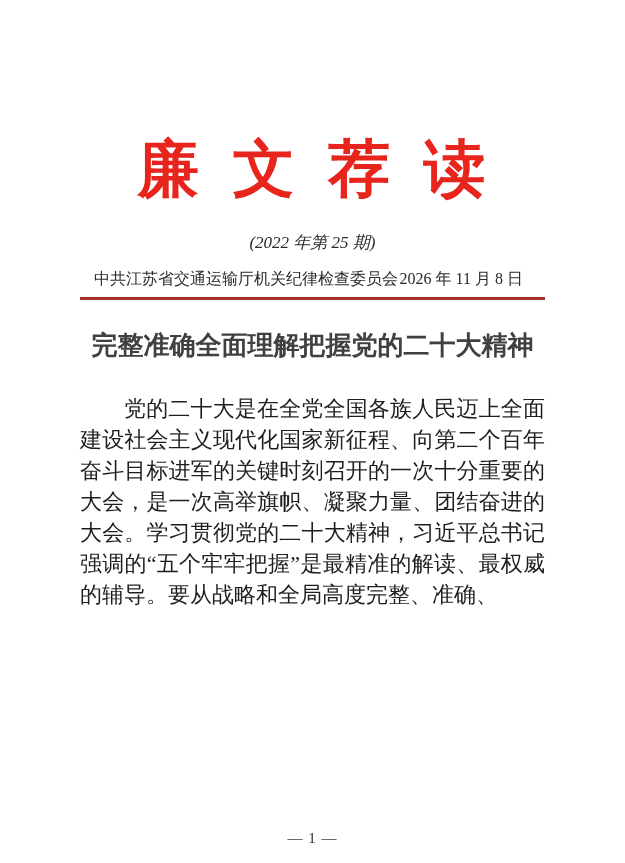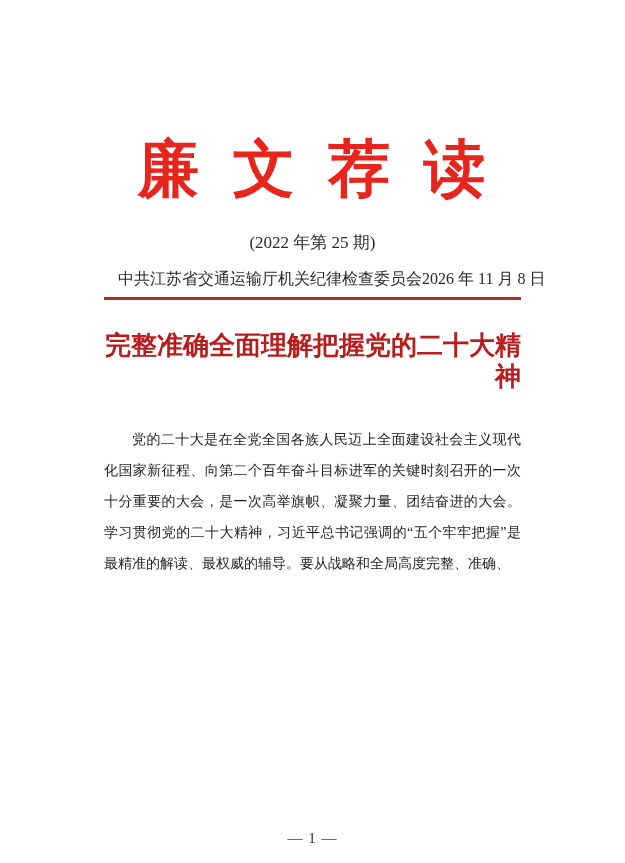--- a/index.html
+++ b/index.html
@@ -7,21 +7,21 @@
     padding: 0;
     background: #ffffff;
   }
   .page {
     position: relative;
     width: 625px;
     height: 863px;
     margin: 0 auto;
     background: #ffffff;
     box-sizing: border-box;
-    padding: 0 104px;
+    padding: 0 80px;
     overflow: hidden;
     font-family: "Liberation Serif", "DejaVu Serif", serif;
     color: #1e1e1e;
   }
   .masthead {
     margin: 138px 0 0 0;
     text-align: center;
     font-size: 62px;
     line-height: 1;
     font-weight: bold;
@@ -29,20 +29,21 @@
     letter-spacing: 2px;
     word-spacing: 14px;
     white-space: nowrap;
   }
   .issue-line {
     margin-top: 33px;
     text-align: center;
     font-size: 17px;
     line-height: 20px;
     color: #2a2a2a;
+    font-style: italic;
   }
   .pub-row {
     margin-top: 16px;
     padding: 0 22px 0 14px;
     display: flex;
     justify-content: space-between;
     align-items: flex-end;
     font-size: 16px;
     line-height: 20px;
     color: #2a2a2a;
@@ -57,29 +58,29 @@
     margin: 15px 0 0 0;
     font-size: 17px;
     line-height: 31.5px;
     text-align: justify;
     text-indent: 2em;
     font-style: italic;
     color: #262626;
   }
   .article-title {
     margin: 30px 0 0 0;
-    text-align: right;
+    text-align: center;
     font-size: 26px;
     line-height: 31px;
     font-weight: bold;
-    color: #b91c1c;
+    color: #404040;
   }
   .article-body {
     margin: 32px 0 0 0;
-    font-size: 14px;
+    font-size: 22px;
     line-height: 31px;
     text-align: justify;
     text-indent: 2em;
     color: #1e1e1e;
   }
   .page-footer {
     position: absolute;
     left: 0;
     right: 0;
     bottom: 16px;

